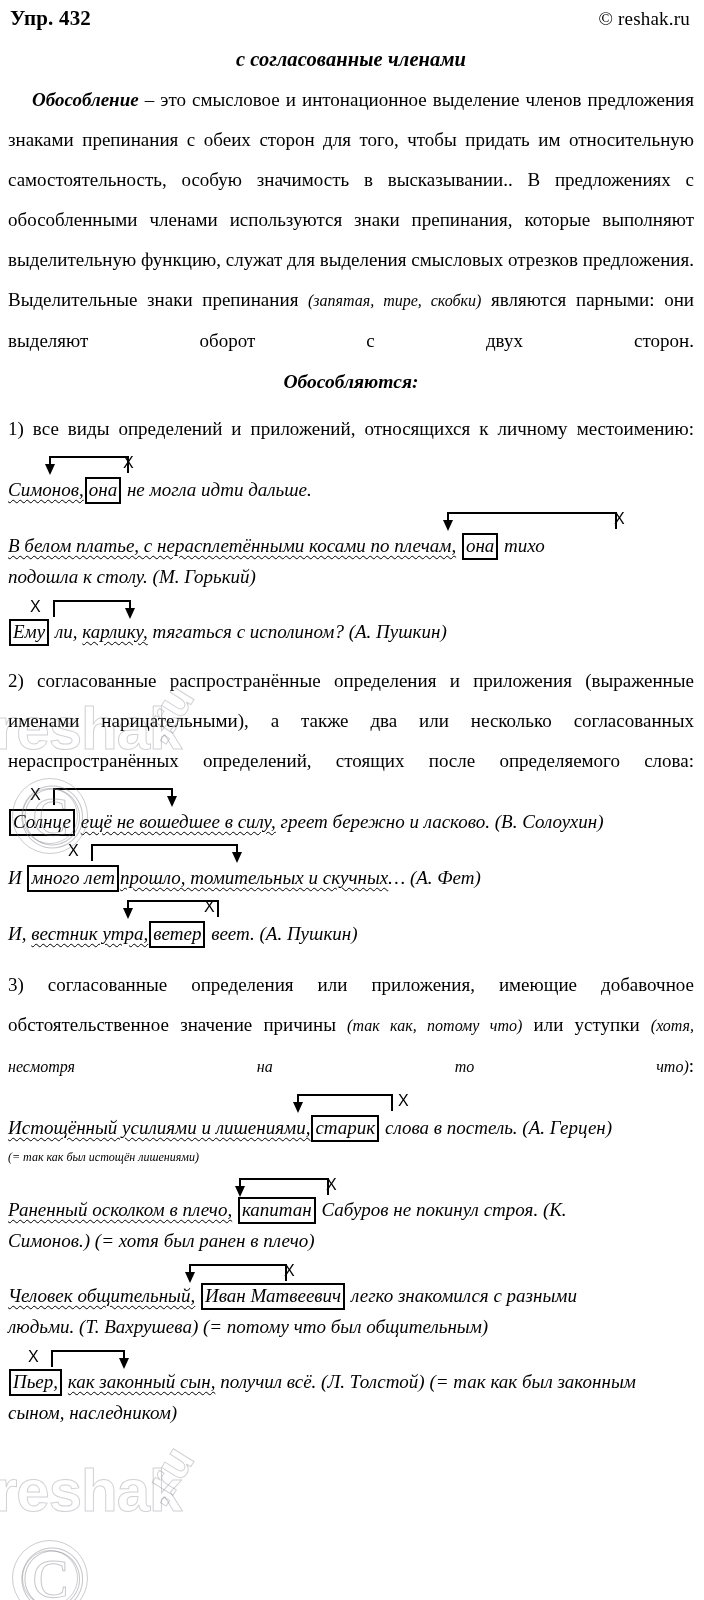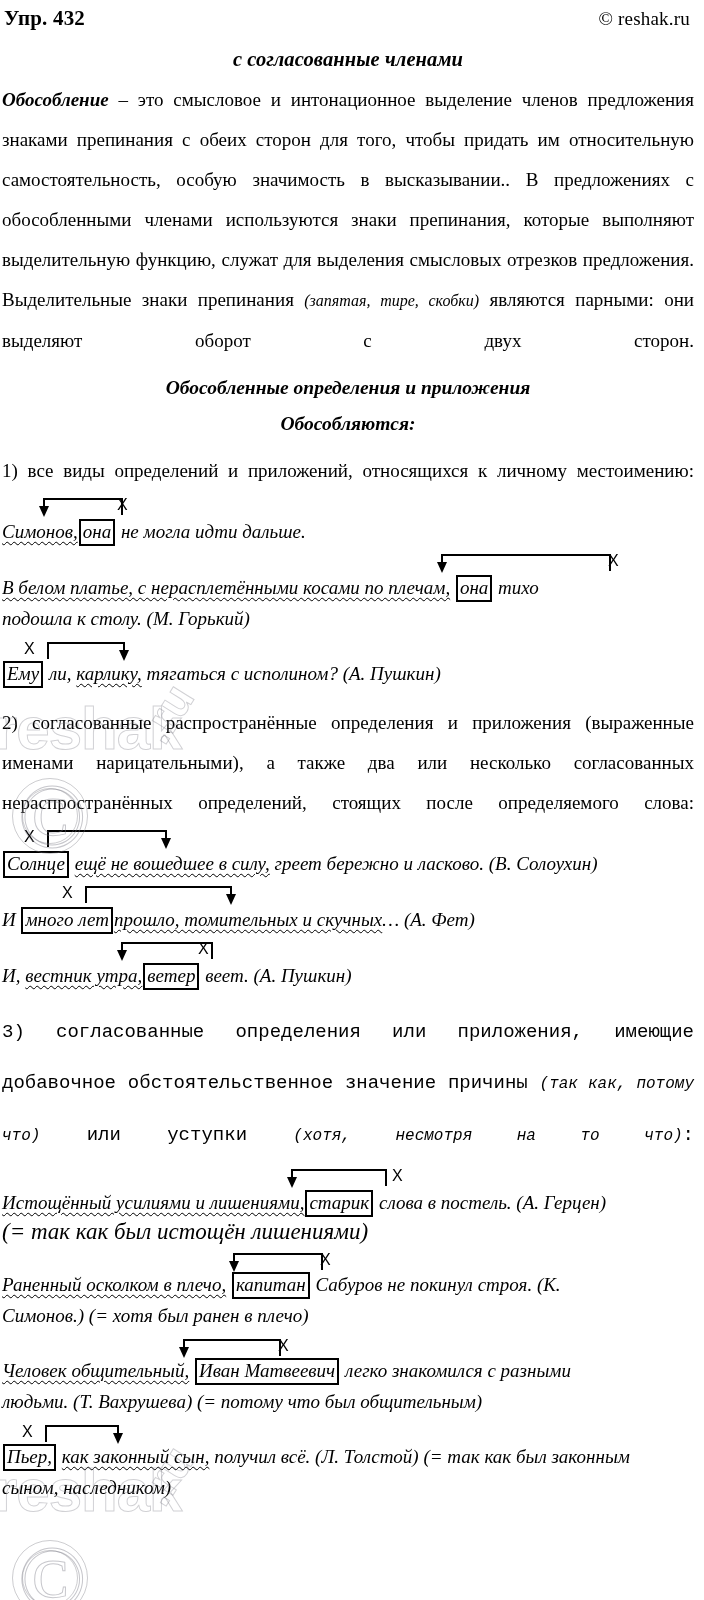--- a/index.html
+++ b/index.html
@@ -16,21 +16,21 @@
     position: relative;
     overflow: hidden;
   }
 
   
   .page {
     position: relative;
     width: 704px;
     min-height: 1600px;
     box-sizing: border-box;
-    padding: 6px 10px 10px 2px;
+    padding: 6px 10px 10px 8px;
   }
 
   
   .topbar {
     display: flex;
     align-items: baseline;
     justify-content: space-between;
     padding: 0 4px 0 2px;
     height: 30px;
   }
@@ -76,23 +76,23 @@
 
   
   .para {
     text-align: justify;
     text-justify: inter-word;
     font-size: 19px;
     line-height: 40px;
     margin: 0;
   }
   .para.first { margin-top: 4px; }
-  .para .b-i { font-weight: bold; font-style: italic; }
+  .para .b-i { font-weight: bold; font-style: italic; margin-left: 24px; }
   .para .i { font-style: italic; font-size: 16px; }
-  .para.block3 { line-height: 51px; font-family: Liberation Mono, monospace; }
+  .para.block3 { line-height: 40px; }
 
   
   .para.justify-all { text-align-last: justify; }
 
   
   .example {
     position: relative;
     font-style: italic;
     font-size: 19px;
     line-height: 30px;
@@ -129,21 +129,21 @@
   .scheme {
     position: absolute;
     top: 0;
     height: 26px;
     pointer-events: none;
   }
   .scheme svg { display: block; overflow: visible; }
 
   .note {
     font-style: italic;
-    font-size: 23px;
+    font-size: 12px;
     line-height: 28px;
     margin: 0;
   }
 
   .sentence-cont {
     font-style: italic;
     font-size: 19px;
     line-height: 32px;
     margin: 0;
   }
@@ -198,21 +198,20 @@
     <div class="ex-number">Упр. 432</div>
     <div class="copyright">© reshak.ru</div>
   </div>
 
   <div class="title-block">
     <div class="title-line">с согласованные членами</div>
   </div>
 
   <p class="para first justify-all"><span class="b-i">Обособление</span><span> – это смысловое и интонационное выделение членов предложения знаками препинания с обеих сторон для того, чтобы придать им относительную самостоятельность, особую значимость в высказывании.. В предложениях с обособленными членами используются знаки препинания, которые выполняют выделительную функцию, служат для выделения смысловых отрезков предложения. Выделительные знаки препинания </span><span class="i">(запятая, тире, скобки)</span><span> являются парными: они выделяют оборот с двух сторон.</span></p>
 
-  <div class="subhead">Обособленные определения и приложения</div>
   <div class="lead-bold">Обособляются:</div>
 
   <p class="para justify-all" style="margin-top:12px">1) все виды определений и приложений, относящихся к личному местоимению:</p>
 
   <div class="example">
     <div class="scheme" style="left:32px;top:2px">
       <svg width="120" height="26" viewBox="0 0 120 26" aria-hidden="true">
         <path d="M88 22 L88 6 L10 6 L10 16" fill="none" stroke="#000" stroke-width="2"></path>
         <path d="M10 24 L5 13 L15 13 Z" fill="#000"></path>
       </svg>

